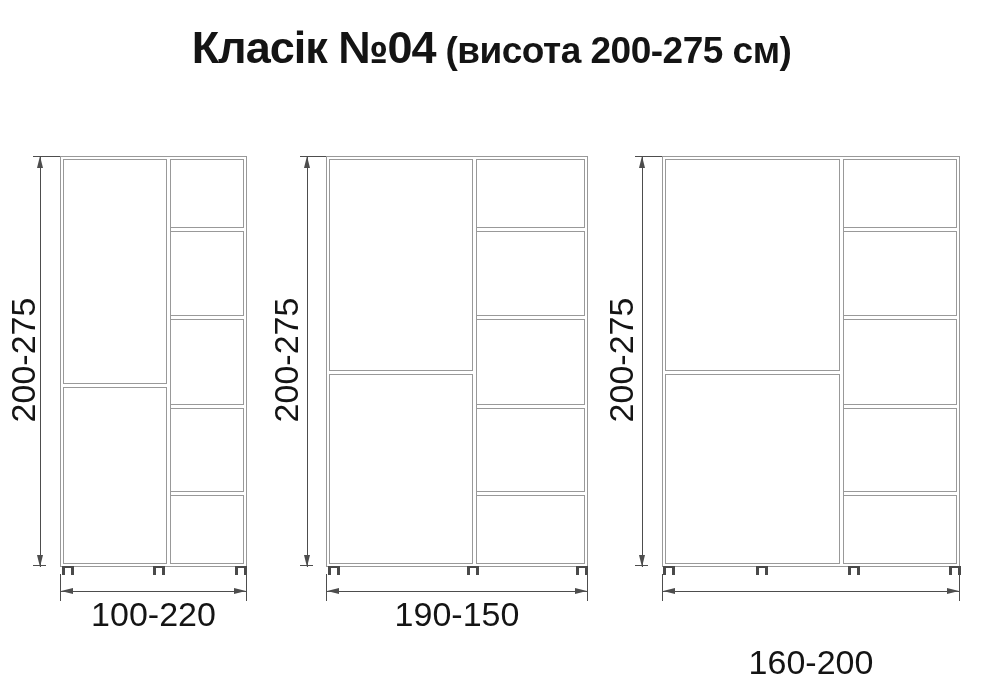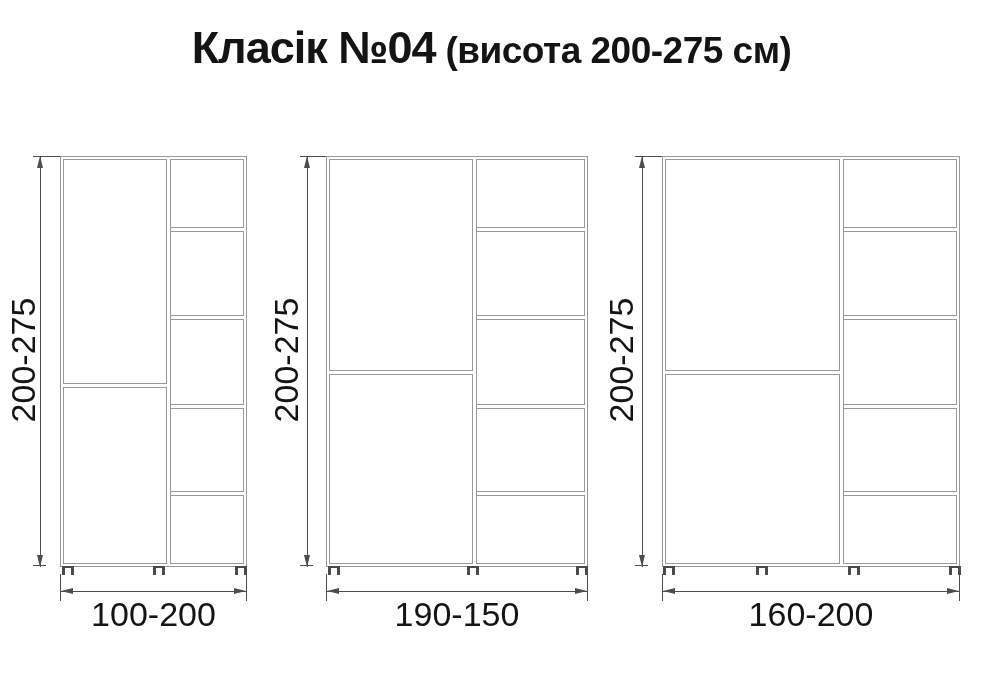--- a/index.html
+++ b/index.html
@@ -110,21 +110,21 @@
   .c3 .vline   { left:642px; }
   .c3 .arr-up, .c3 .arr-down { left:639px; }
   .c3 .tick-top    { left:635px; width:27px; top:156px; }
   .c3 .tick-bottom { left:635px; width:13px; top:565px; }
   .c3 .vlabel-anchor { left:621px; top:360px; }
   .c3 .hline   { left:662px; width:298px; }
   .c3 .arr-left  { left:663px; }
   .c3 .arr-right { left:947px; }
   .c3 .ext-l   { left:662px; }
   .c3 .ext-r   { left:959px; }
-  .c3 .hlabel  { left:662px; width:298px; }
+  .c3 .hlabel  { left:662px; width:298px;margin-top:48px; }
   .c3 .f1 { left:0px; } .c3 .f2 { left:93px; } .c3 .f3 { left:185px; } .c3 .f4 { left:286px; }
 
   
   .s1 { top:70px; } .s2 { top:158px; } .s3 { top:247px; } .s4 { top:334px; }
 </style>
 </head>
 <body>
 
 <div class="stage">
 
@@ -153,21 +153,21 @@
       <div class="foot f1"></div>
       <div class="foot f2"></div>
       <div class="foot f3"></div>
     </div>
 
     <div class="ext ext-l"></div>
     <div class="ext ext-r"></div>
     <div class="hline"></div>
     <div class="arr-left"></div>
     <div class="arr-right"></div>
-    <div class="hlabel">100-200</div>
+    <div class="hlabel">100-220</div>
   </div>
 
   <div class="c2">
     <div class="vline"></div>
     <div class="arr-up"></div>
     <div class="arr-down"></div>
     <div class="tick tick-top"></div>
     <div class="tick tick-bottom"></div>
     <div class="vlabel-anchor">
       <span>200-275</span>

